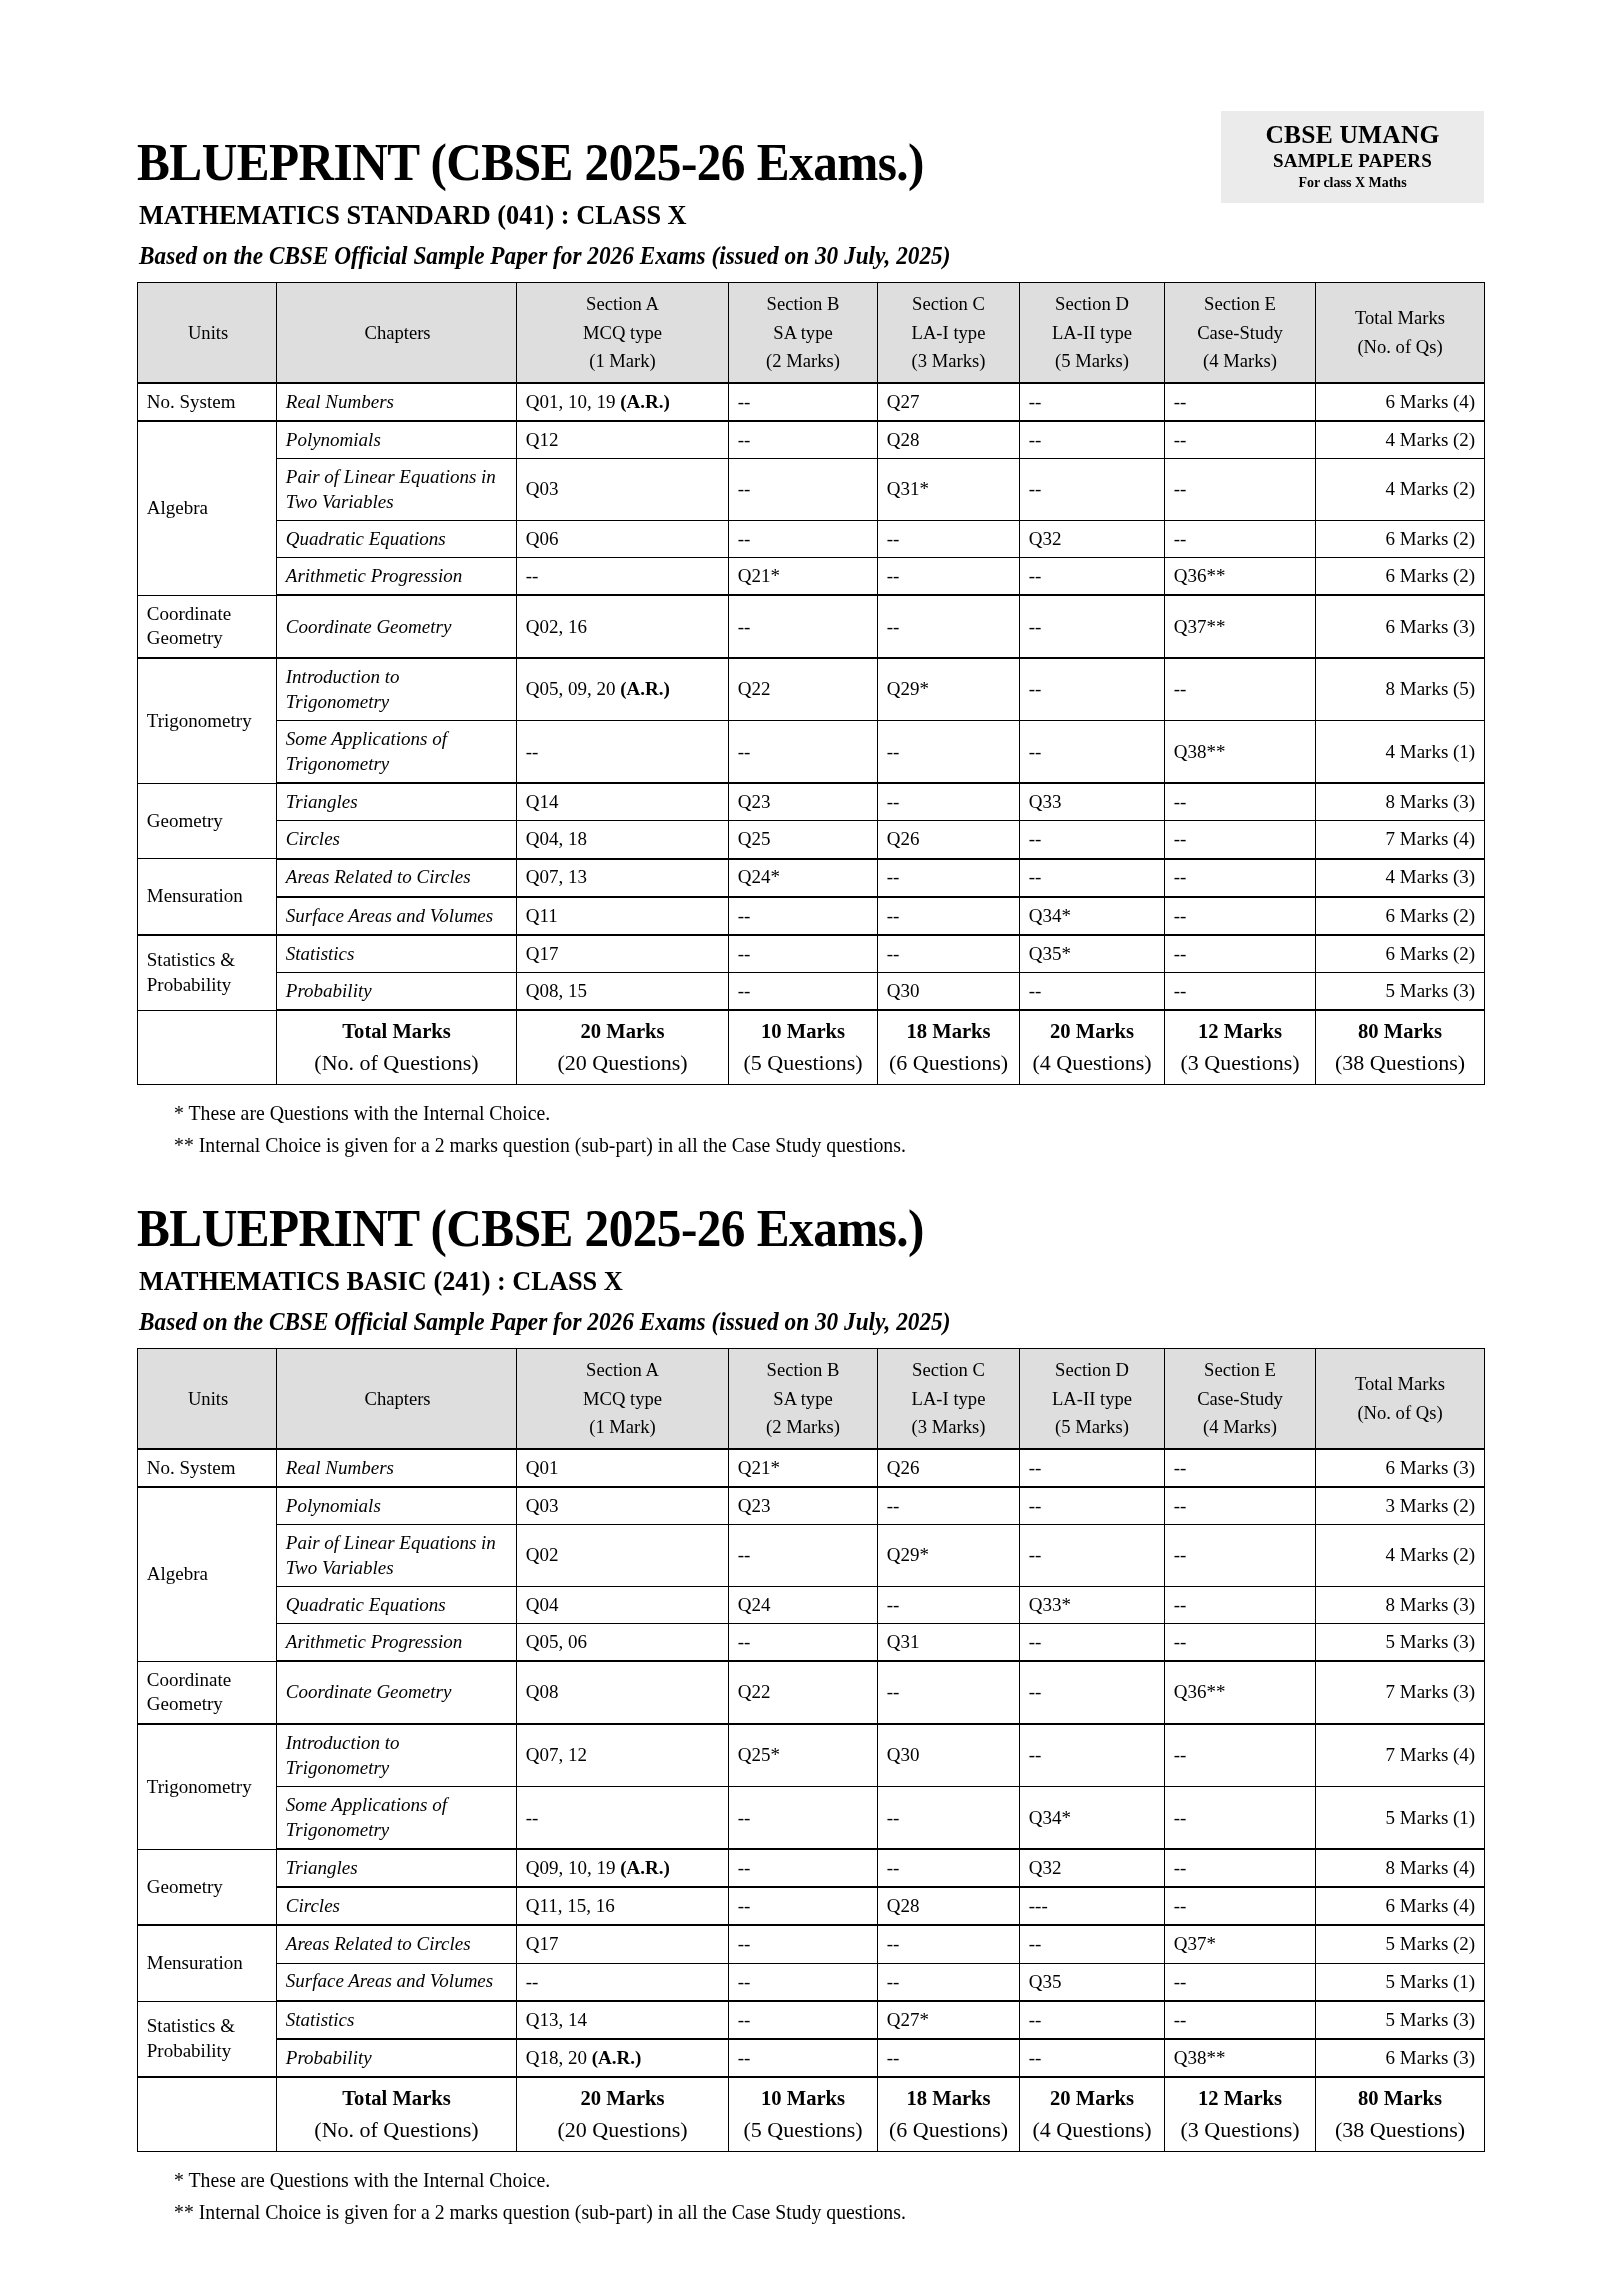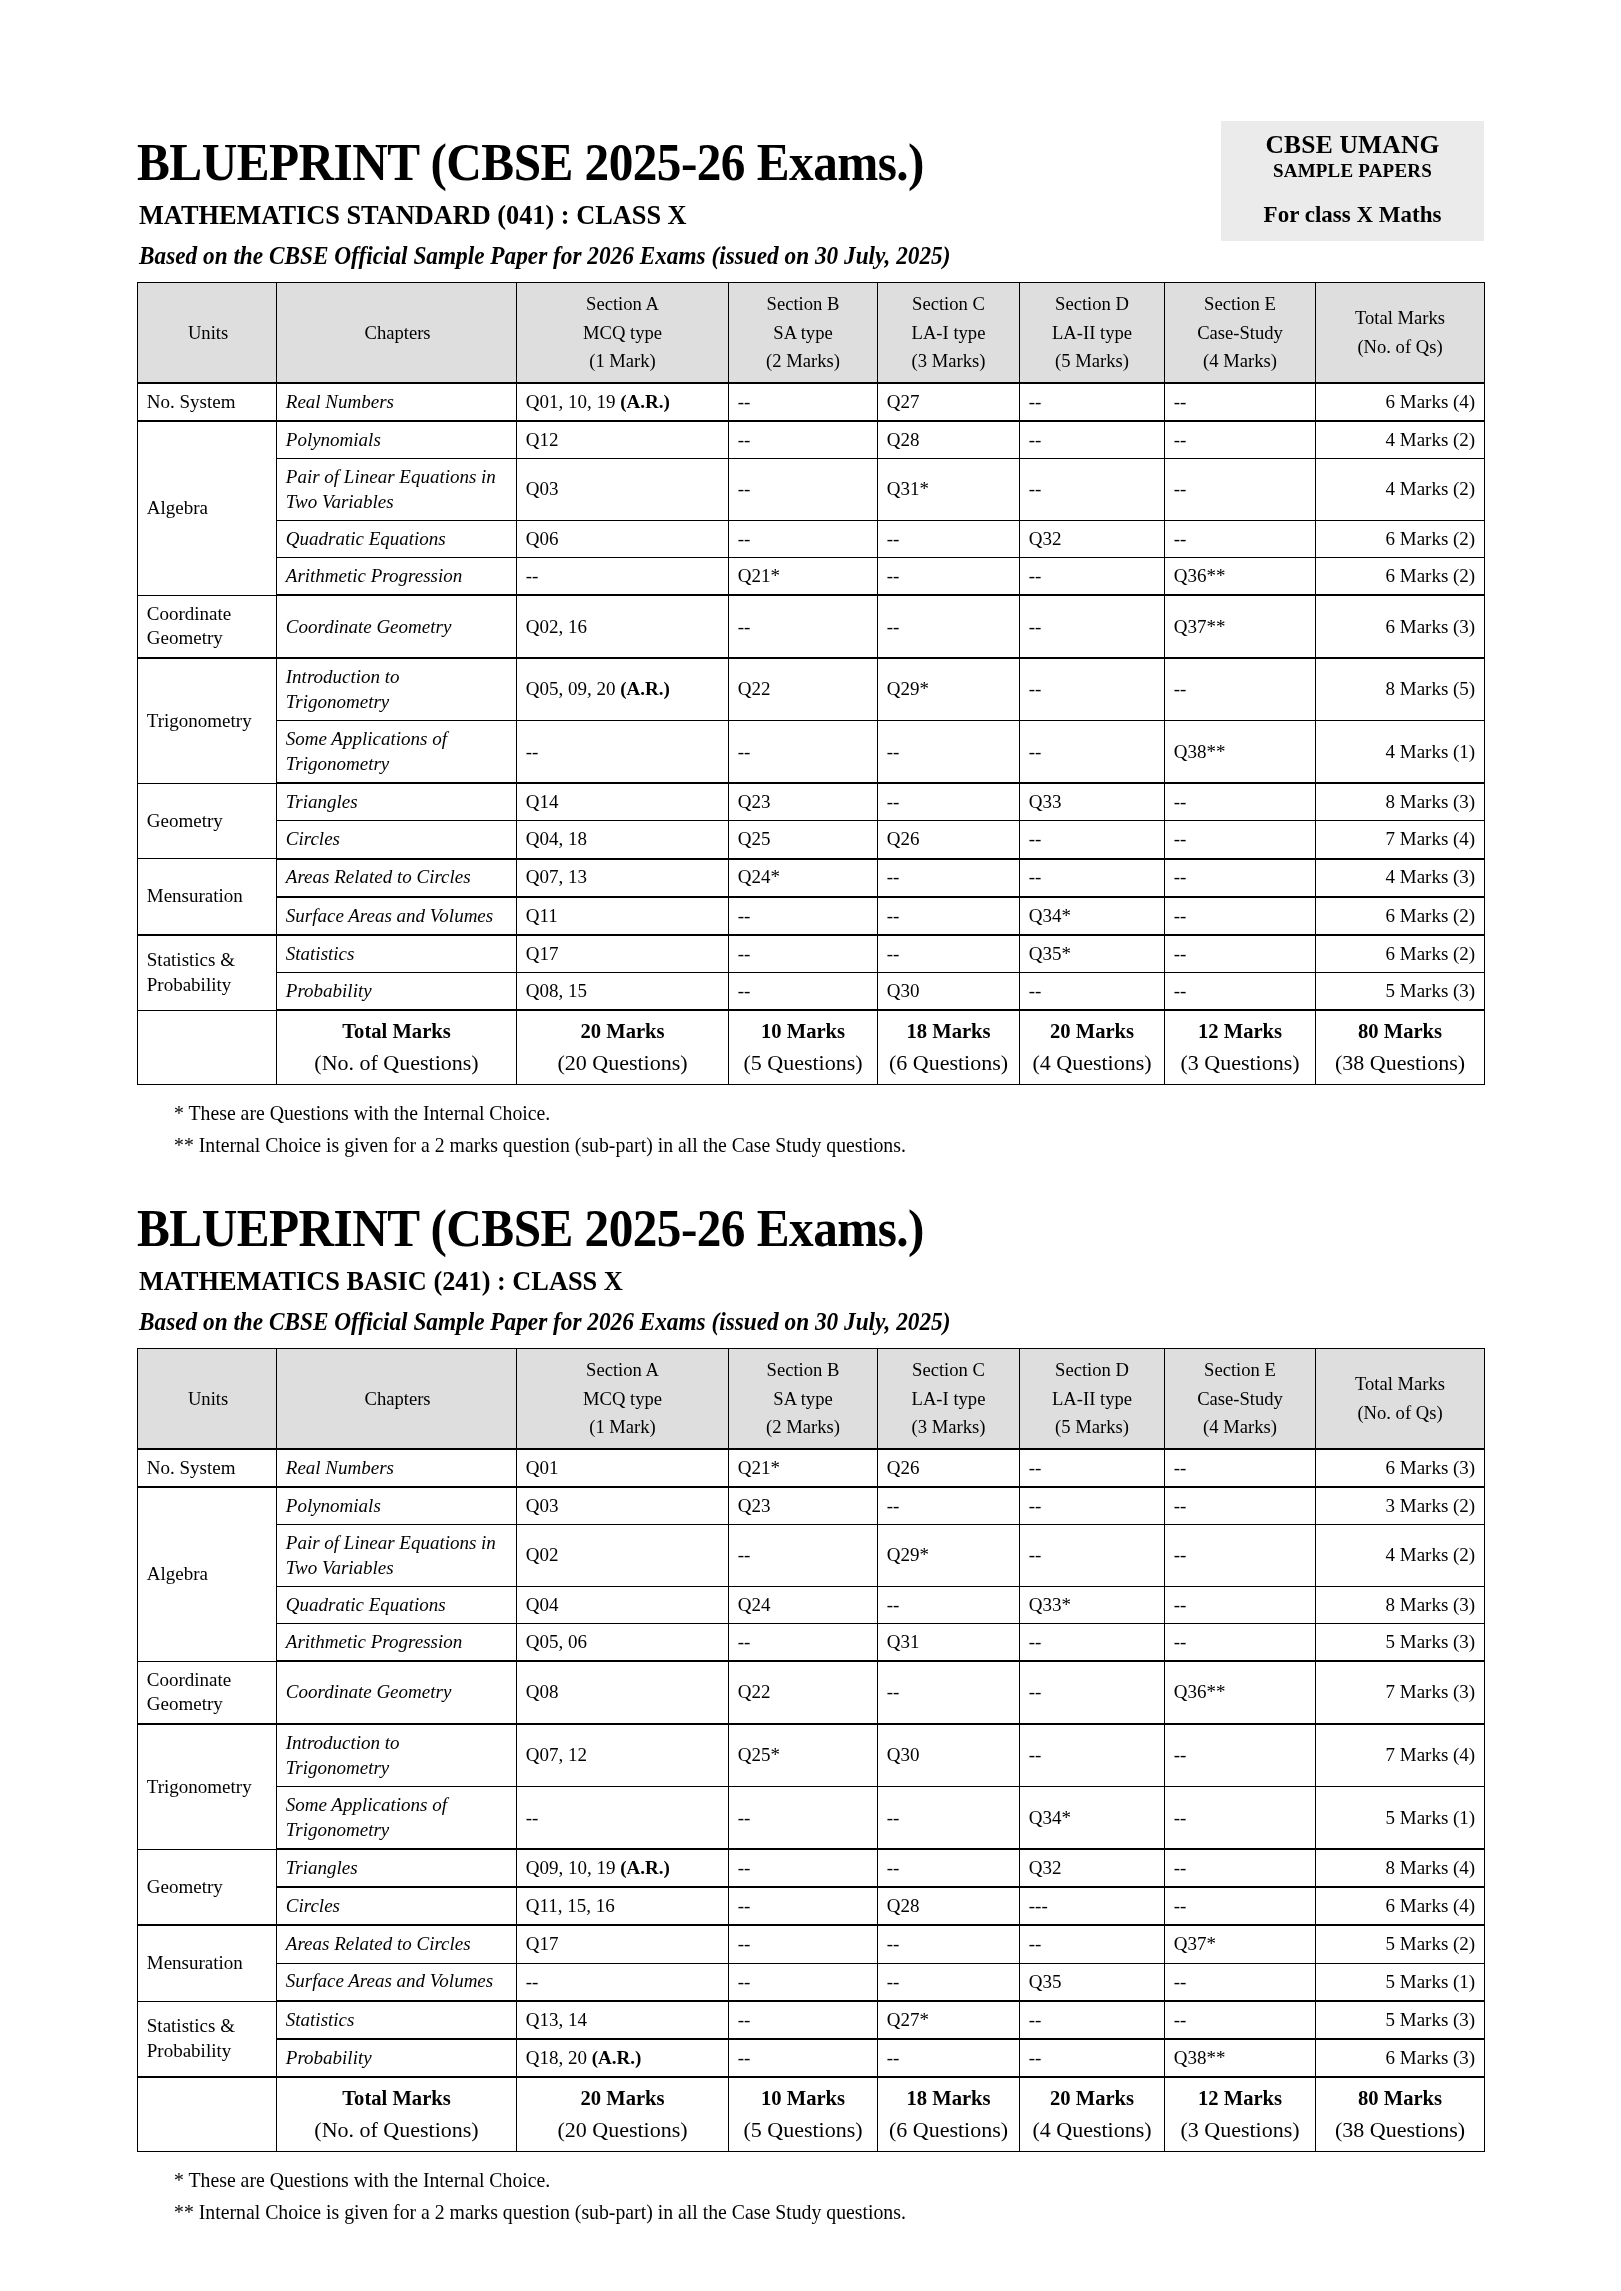--- a/index.html
+++ b/index.html
@@ -61,21 +61,21 @@
     line-height: 1.25;
     margin: 8.8px 0 10.8px 2px;
     transform: scaleX(0.95);
     transform-origin: left center;
     white-space: nowrap;
   }
 
   
   .badge {
     position: absolute;
-    top: 121px;
+    top: 111px;
     right: 137px;
     width: 263px;
     background: #ebebeb;
     text-align: center;
     padding: 8.8px 3.9px 10.8px 3.9px;
     box-sizing: border-box;
   }
   .badge .l1 {
     font-weight: bold;
     font-size: 25.5px;
@@ -83,23 +83,23 @@
     letter-spacing: 0.2px;
   }
   .badge .l2 {
     font-weight: bold;
     font-size: 19px;
     line-height: 1.17;
     letter-spacing: 0.2px;
   }
   .badge .l3 {
     font-weight: bold;
-    font-size: 23px;
+    font-size: 14px;
     line-height: 1.3;
-    margin-top: 18px;
+    margin-top: 2px;
   }
 
   
   table.bp {
     border-collapse: collapse;
     width: 1347px;
     table-layout: fixed;
     font-size: 19px;
   }
   table.bp th, table.bp td {

